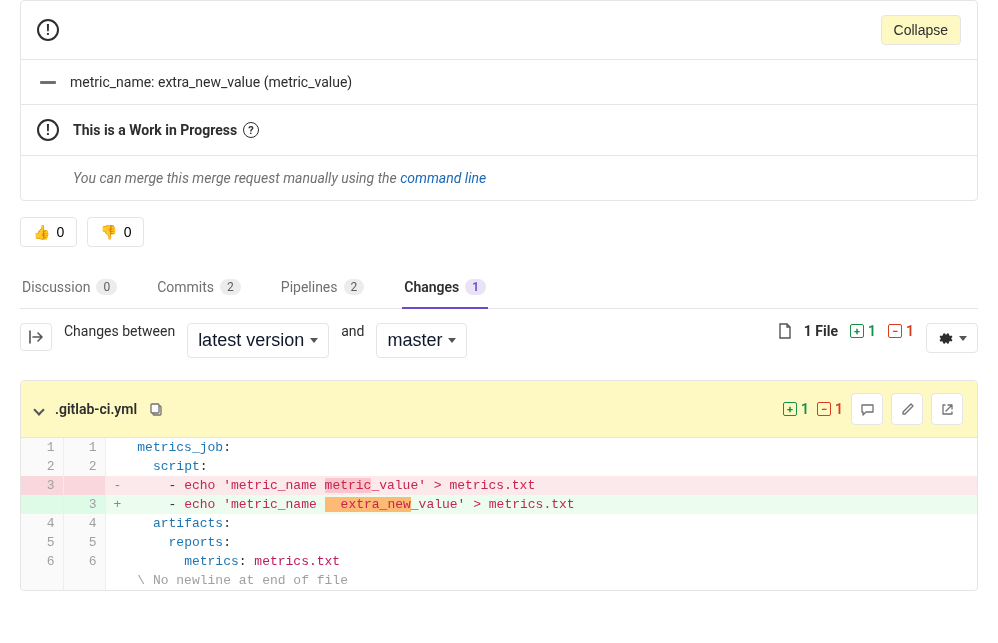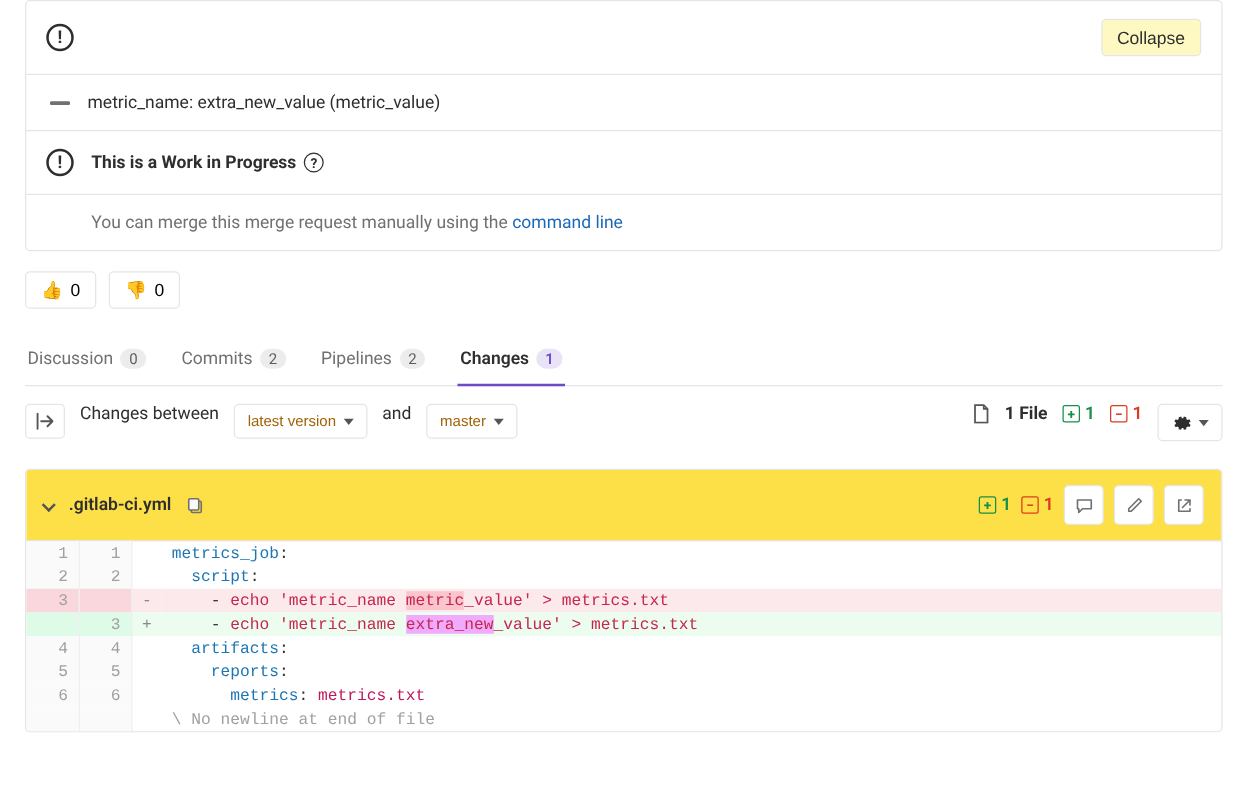--- a/index.html
+++ b/index.html
@@ -4,56 +4,56 @@
 <style>
 * { box-sizing: border-box; margin: 0; padding: 0; }
 body { font-family: -apple-system, BlinkMacSystemFont, "Segoe UI", Roboto, sans-serif; font-size: 14px; color: #2e2e2e; background: #fff; padding: 0 20px; }
 .panel { border: 1px solid #e5e5e5; border-radius: 4px; margin-bottom: 16px; }
 .panel-section { padding: 14px 16px; display: flex; align-items: center; border-bottom: 1px solid #e5e5e5; }
 .panel-section:last-child { border-bottom: none; }
 .icon-circle { width: 22px; height: 22px; border: 2px solid #2e2e2e; border-radius: 50%; display: inline-flex; align-items: center; justify-content: center; font-weight: bold; font-size: 14px; margin-right: 14px; flex-shrink: 0; }
 .dash-icon { width: 16px; height: 3px; background: #707070; margin-right: 14px; margin-left: 3px; flex-shrink: 0; border-radius: 1px; }
 .collapse-btn { margin-left: auto; padding: 6px 12px; border: 1px solid #e5e5e5; background: #fef9c3; border-radius: 4px; cursor: pointer; font-size: 14px; color: #2e2e2e; }
 .help-icon { width: 16px; height: 16px; border: 1.5px solid #2e2e2e; border-radius: 50%; display: inline-flex; align-items: center; justify-content: center; font-size: 11px; font-weight: bold; margin-left: 6px; }
-.italic { color: #707070; }
+.italic { font-style: italic; color: #707070; }
 .panel-section.indented { padding-left: 52px; }
 a.link { color: #1b69b6; text-decoration: none; }
 .reactions { display: flex; gap: 10px; margin-bottom: 20px; }
 .reaction-btn { display: inline-flex; align-items: center; gap: 6px; padding: 6px 12px; border: 1px solid #e5e5e5; border-radius: 4px; background: #fff; cursor: pointer; font-size: 14px; }
-.tabs { display: flex; gap: 24px; border-bottom: 1px solid #e5e5e5; margin-bottom: 0; }
+.tabs { display: flex; gap: 36px; border-bottom: 1px solid #e5e5e5; margin-bottom: 0; }
 .tab { padding: 12px 2px; cursor: pointer; color: #707070; display: inline-flex; align-items: center; gap: 6px; border-bottom: 2px solid transparent; margin-bottom: -1px; }
 .tab.active { color: #2e2e2e; font-weight: 600; border-bottom-color: #6e49cb; }
 .badge { background: #ececec; color: #5e5e5e; border-radius: 10px; padding: 1px 7px; font-size: 12px; }
 .tab.active .badge { background: #e9e3f7; color: #6e49cb; }
 .changes-toolbar { display: flex; align-items: flex-start; gap: 12px; padding: 14px 0; }
-.toolbar-btn { padding: 6px 10px; border: 1px solid #e5e5e5; background: #fff; border-radius: 4px; cursor: pointer; display: inline-flex; align-items: center; gap: 6px; font-size: 12px; color: #a16207; }
+.toolbar-btn { padding: 6px 10px; border: 1px solid #e5e5e5; background: #fff; border-radius: 4px; cursor: pointer; display: inline-flex; align-items: center; gap: 6px; font-size: 18px; color: #0f172a; }
 .toolbar-btn.icon-only { padding: 6px 8px; }
 .spacer { flex: 1; }
 .diff-stat { display: inline-flex; align-items: center; gap: 4px; font-weight: 600; }
 .add-stat { color: #168f48; }
 .del-stat { color: #db3b21; }
 .stat-box { width: 14px; height: 14px; border: 1.5px solid; display: inline-flex; align-items: center; justify-content: center; font-size: 11px; line-height: 1; font-weight: bold; border-radius: 2px; }
 .stat-box.add { border-color: #168f48; color: #168f48; }
 .stat-box.del { border-color: #db3b21; color: #db3b21; }
 .file-panel { border: 1px solid #e5e5e5; border-radius: 4px; margin-top: 8px; overflow: hidden; }
-.file-header { display: flex; align-items: center; padding: 12px 14px; gap: 12px; background: #fde047; border-bottom: 1px solid #e5e5e5; }
+.file-header { display: flex; align-items: center; padding: 12px 14px; gap: 12px; background: #fef9c3; border-bottom: 1px solid #e5e5e5; }
 .file-header .filename { font-weight: 600; }
 .file-header .right { margin-left: auto; display: flex; align-items: center; gap: 8px; }
 .icon-btn { width: 32px; height: 32px; border: 1px solid #e5e5e5; background: #fff; border-radius: 4px; display: inline-flex; align-items: center; justify-content: center; cursor: pointer; color: #707070; }
 .diff-table { width: 100%; border-collapse: collapse; font-family: "SFMono-Regular", Consolas, "Liberation Mono", Menlo, monospace; font-size: 13px; }
 .diff-table td { padding: 2px 8px; vertical-align: top; }
 .lineno { width: 42px; text-align: right; color: #a0a0a0; border-right: 1px solid #eee; background: #fafafa; user-select: none; }
 .sign { width: 20px; text-align: center; color: #888; user-select: none; }
 .code { white-space: pre; padding-left: 4px; margin-left: 36px; }
 .row-del td { background: #fbe9eb; }
 .row-del .lineno { background: #f9d7dc; }
 .row-add td { background: #ecfdf0; }
 .row-add .lineno { background: #ddfbe6; }
 .inline-del { background: #fac5cd; }
-.inline-add { background: #f0abfc; }
+.inline-add { background: #fdba74; padding-left: 16px; }
 .k-blue { color: #1d75b3; }
 .k-red { color: #c7254e; }
 .k-purple { color: #be185d; }
 .no-newline td { color: #a0a0a0; }
 .chevron-down { display: inline-block; width: 0; height: 0; border-left: 4px solid transparent; border-right: 4px solid transparent; border-top: 5px solid #555; vertical-align: middle; }
 .caret-collapse { display: inline-block; width: 8px; height: 8px; border-left: 2px solid #555; border-bottom: 2px solid #555; transform: rotate(-45deg); }
 .copy-icon svg, .gear-icon svg, .ext-icon svg, .comment-icon svg, .pencil-icon svg, .file-icon svg, .expand-icon svg { display: block; }
 </style>
 </head>
 <body>

